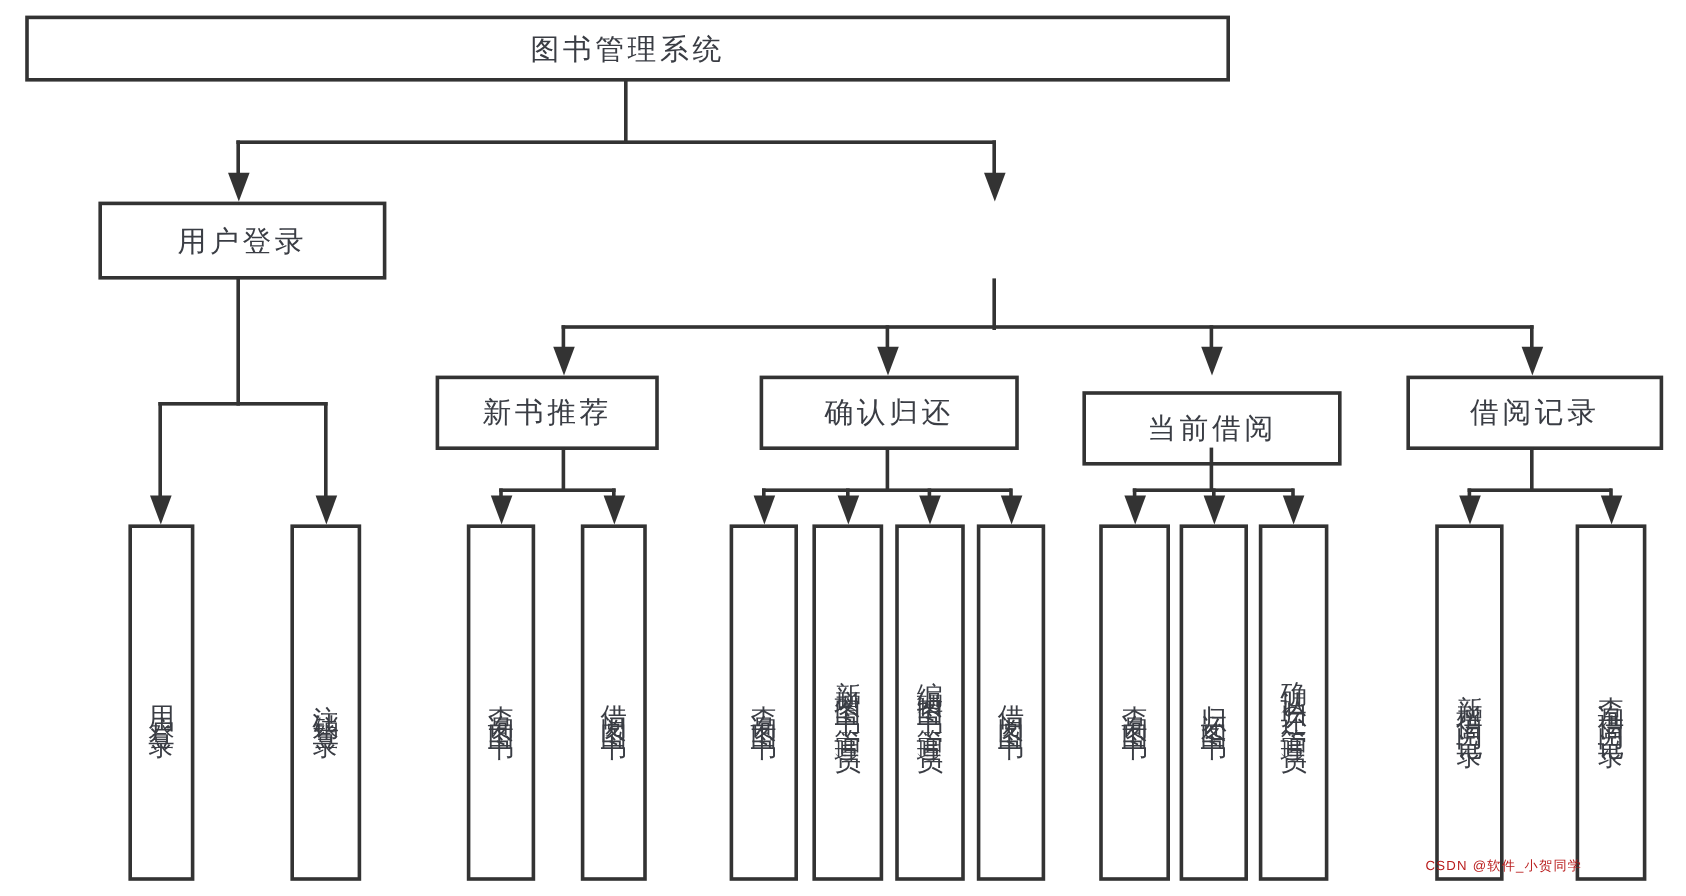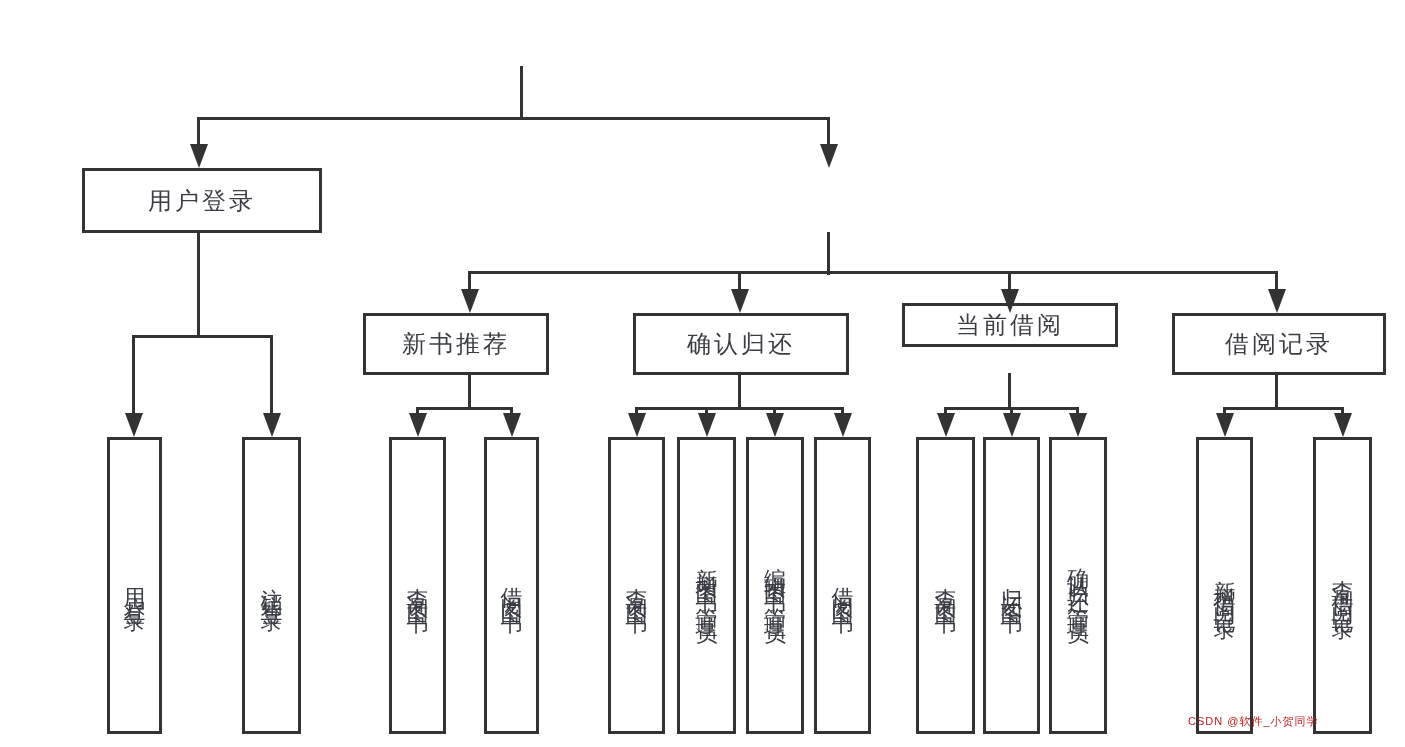--- a/index.html
+++ b/index.html
@@ -28,32 +28,35 @@
   .watermark{
     position:absolute;left:1188px;top:714px;font-size:11px;letter-spacing:1px;
     color:#b91c1c;white-space:nowrap;
   }
 </style>
 </head>
 <body>
 
 <div class="canvas">
 
+  <div class="box" style="left:21px;top:13px;width:1004px;height:55px">
+    <span class="hlabel">图书管理系统</span>
+  </div>
 
   <div class="box" style="left:82px;top:168px;width:240px;height:65px">
     <span class="hlabel">用户登录</span>
   </div>
 
   <div class="box" style="left:363px;top:313px;width:186px;height:62px">
     <span class="hlabel">新书推荐</span>
   </div>
   <div class="box" style="left:633px;top:313px;width:216px;height:62px">
     <span class="hlabel">确认归还</span>
   </div>
-  <div class="box" style="left:902px;top:303px;width:216px;height:44px">
+  <div class="box" style="left:902px;top:326px;width:216px;height:62px">
     <span class="hlabel">当前借阅</span>
   </div>
   <div class="box" style="left:1172px;top:313px;width:214px;height:62px">
     <span class="hlabel">借阅记录</span>
   </div>
 
   <div class="box" style="left:107px;top:437px;width:55px;height:297px">
     <span class="vlabel">用户登录</span>
   </div>
   <div class="box" style="left:242px;top:437px;width:59px;height:297px">

